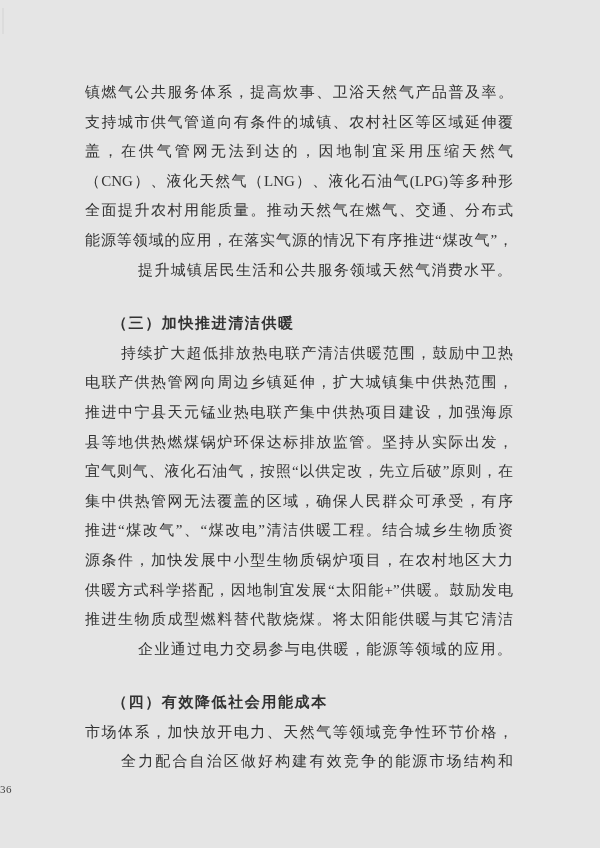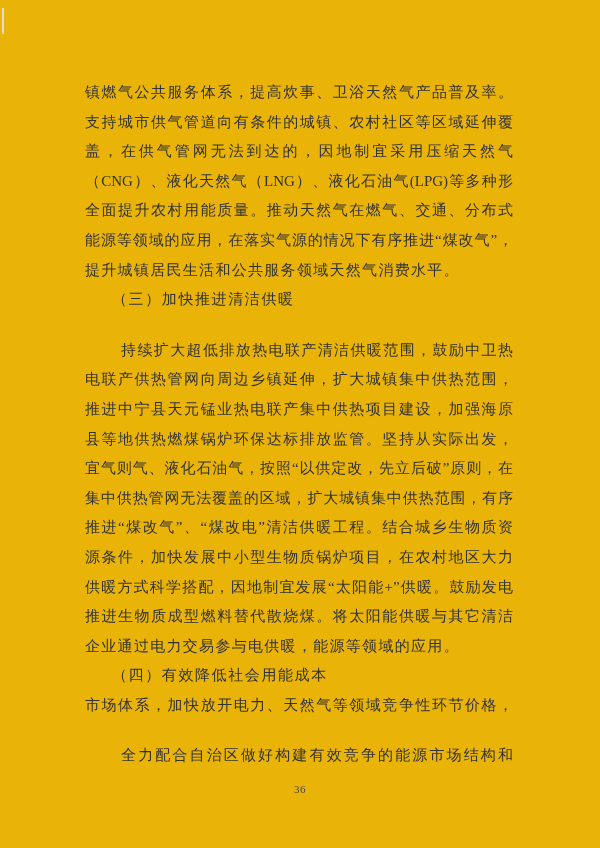--- a/index.html
+++ b/index.html
@@ -4,21 +4,21 @@
 <style>
   html, body {
     margin: 0;
     padding: 0;
     background: #ffffff;
   }
   .page {
     position: relative;
     width: 600px;
     height: 848px;
-    background: #eab308;
+    background: #e5e5e5;
     overflow: hidden;
     font-family: "Liberation Serif", "DejaVu Serif", serif;
   }
   .scan-artifact {
     position: absolute;
     left: 2px;
     top: 8px;
     width: 2px;
     height: 26px;
     background: #dcdcdc;
@@ -39,37 +39,37 @@
   .line.justify {
     text-align: justify;
     text-align-last: justify;
     letter-spacing: 0;
   }
   .line.justify-indent {
     text-align: justify;
     text-align-last: justify;
     text-indent: 36px;
     letter-spacing: 0;
-    margin-top: 21px;
   }
   .line.end {
-    text-align: left;
+    text-align: right;
     letter-spacing: 1.3px;
   }
   .line.heading {
-    font-weight: normal;
+    font-weight: bold;
     text-indent: 27px;
     letter-spacing: 1.6px;
+    margin-top: 24px;
   }
   .page-number {
     position: absolute;
     left: 0;
     right: 0;
     top: 783px;
-    text-align: center;
+    text-align: left;
     font-size: 11px;
     color: #444444;
     letter-spacing: 0.5px;
     font-family: Liberation Serif, serif;
   }
 </style>
 </head>
 <body>
 
 <div class="page">
@@ -81,21 +81,21 @@
       <div class="line justify">（CNG）、液化天然气（LNG）、液化石油气(LPG)等多种形</div>
       <div class="line justify">全面提升农村用能质量。推动天然气在燃气、交通、分布式</div>
       <div class="line justify">能源等领域的应用，在落实气源的情况下有序推进“煤改气”，</div>
       <div class="line end">提升城镇居民生活和公共服务领域天然气消费水平。</div>
       <div class="line heading">（三）加快推进清洁供暖</div>
       <div class="line justify-indent">持续扩大超低排放热电联产清洁供暖范围，鼓励中卫热</div>
       <div class="line justify">电联产供热管网向周边乡镇延伸，扩大城镇集中供热范围，</div>
       <div class="line justify">推进中宁县天元锰业热电联产集中供热项目建设，加强海原</div>
       <div class="line justify">县等地供热燃煤锅炉环保达标排放监管。坚持从实际出发，</div>
       <div class="line justify">宜气则气、液化石油气，按照“以供定改，先立后破”原则，在</div>
-      <div class="line justify">集中供热管网无法覆盖的区域，扩大城镇集中供热范围，有序</div>
+      <div class="line justify">集中供热管网无法覆盖的区域，确保人民群众可承受，有序</div>
       <div class="line justify">推进“煤改气”、“煤改电”清洁供暖工程。结合城乡生物质资</div>
       <div class="line justify">源条件，加快发展中小型生物质锅炉项目，在农村地区大力</div>
       <div class="line justify">供暖方式科学搭配，因地制宜发展“太阳能+”供暖。鼓励发电</div>
       <div class="line justify">推进生物质成型燃料替代散烧煤。将太阳能供暖与其它清洁</div>
       <div class="line end">企业通过电力交易参与电供暖，能源等领域的应用。</div>
       <div class="line heading">（四）有效降低社会用能成本</div>
       <div class="line justify">市场体系，加快放开电力、天然气等领域竞争性环节价格，</div>
       <div class="line justify-indent">全力配合自治区做好构建有效竞争的能源市场结构和</div>
     </div>
   <div class="page-number">36</div>

